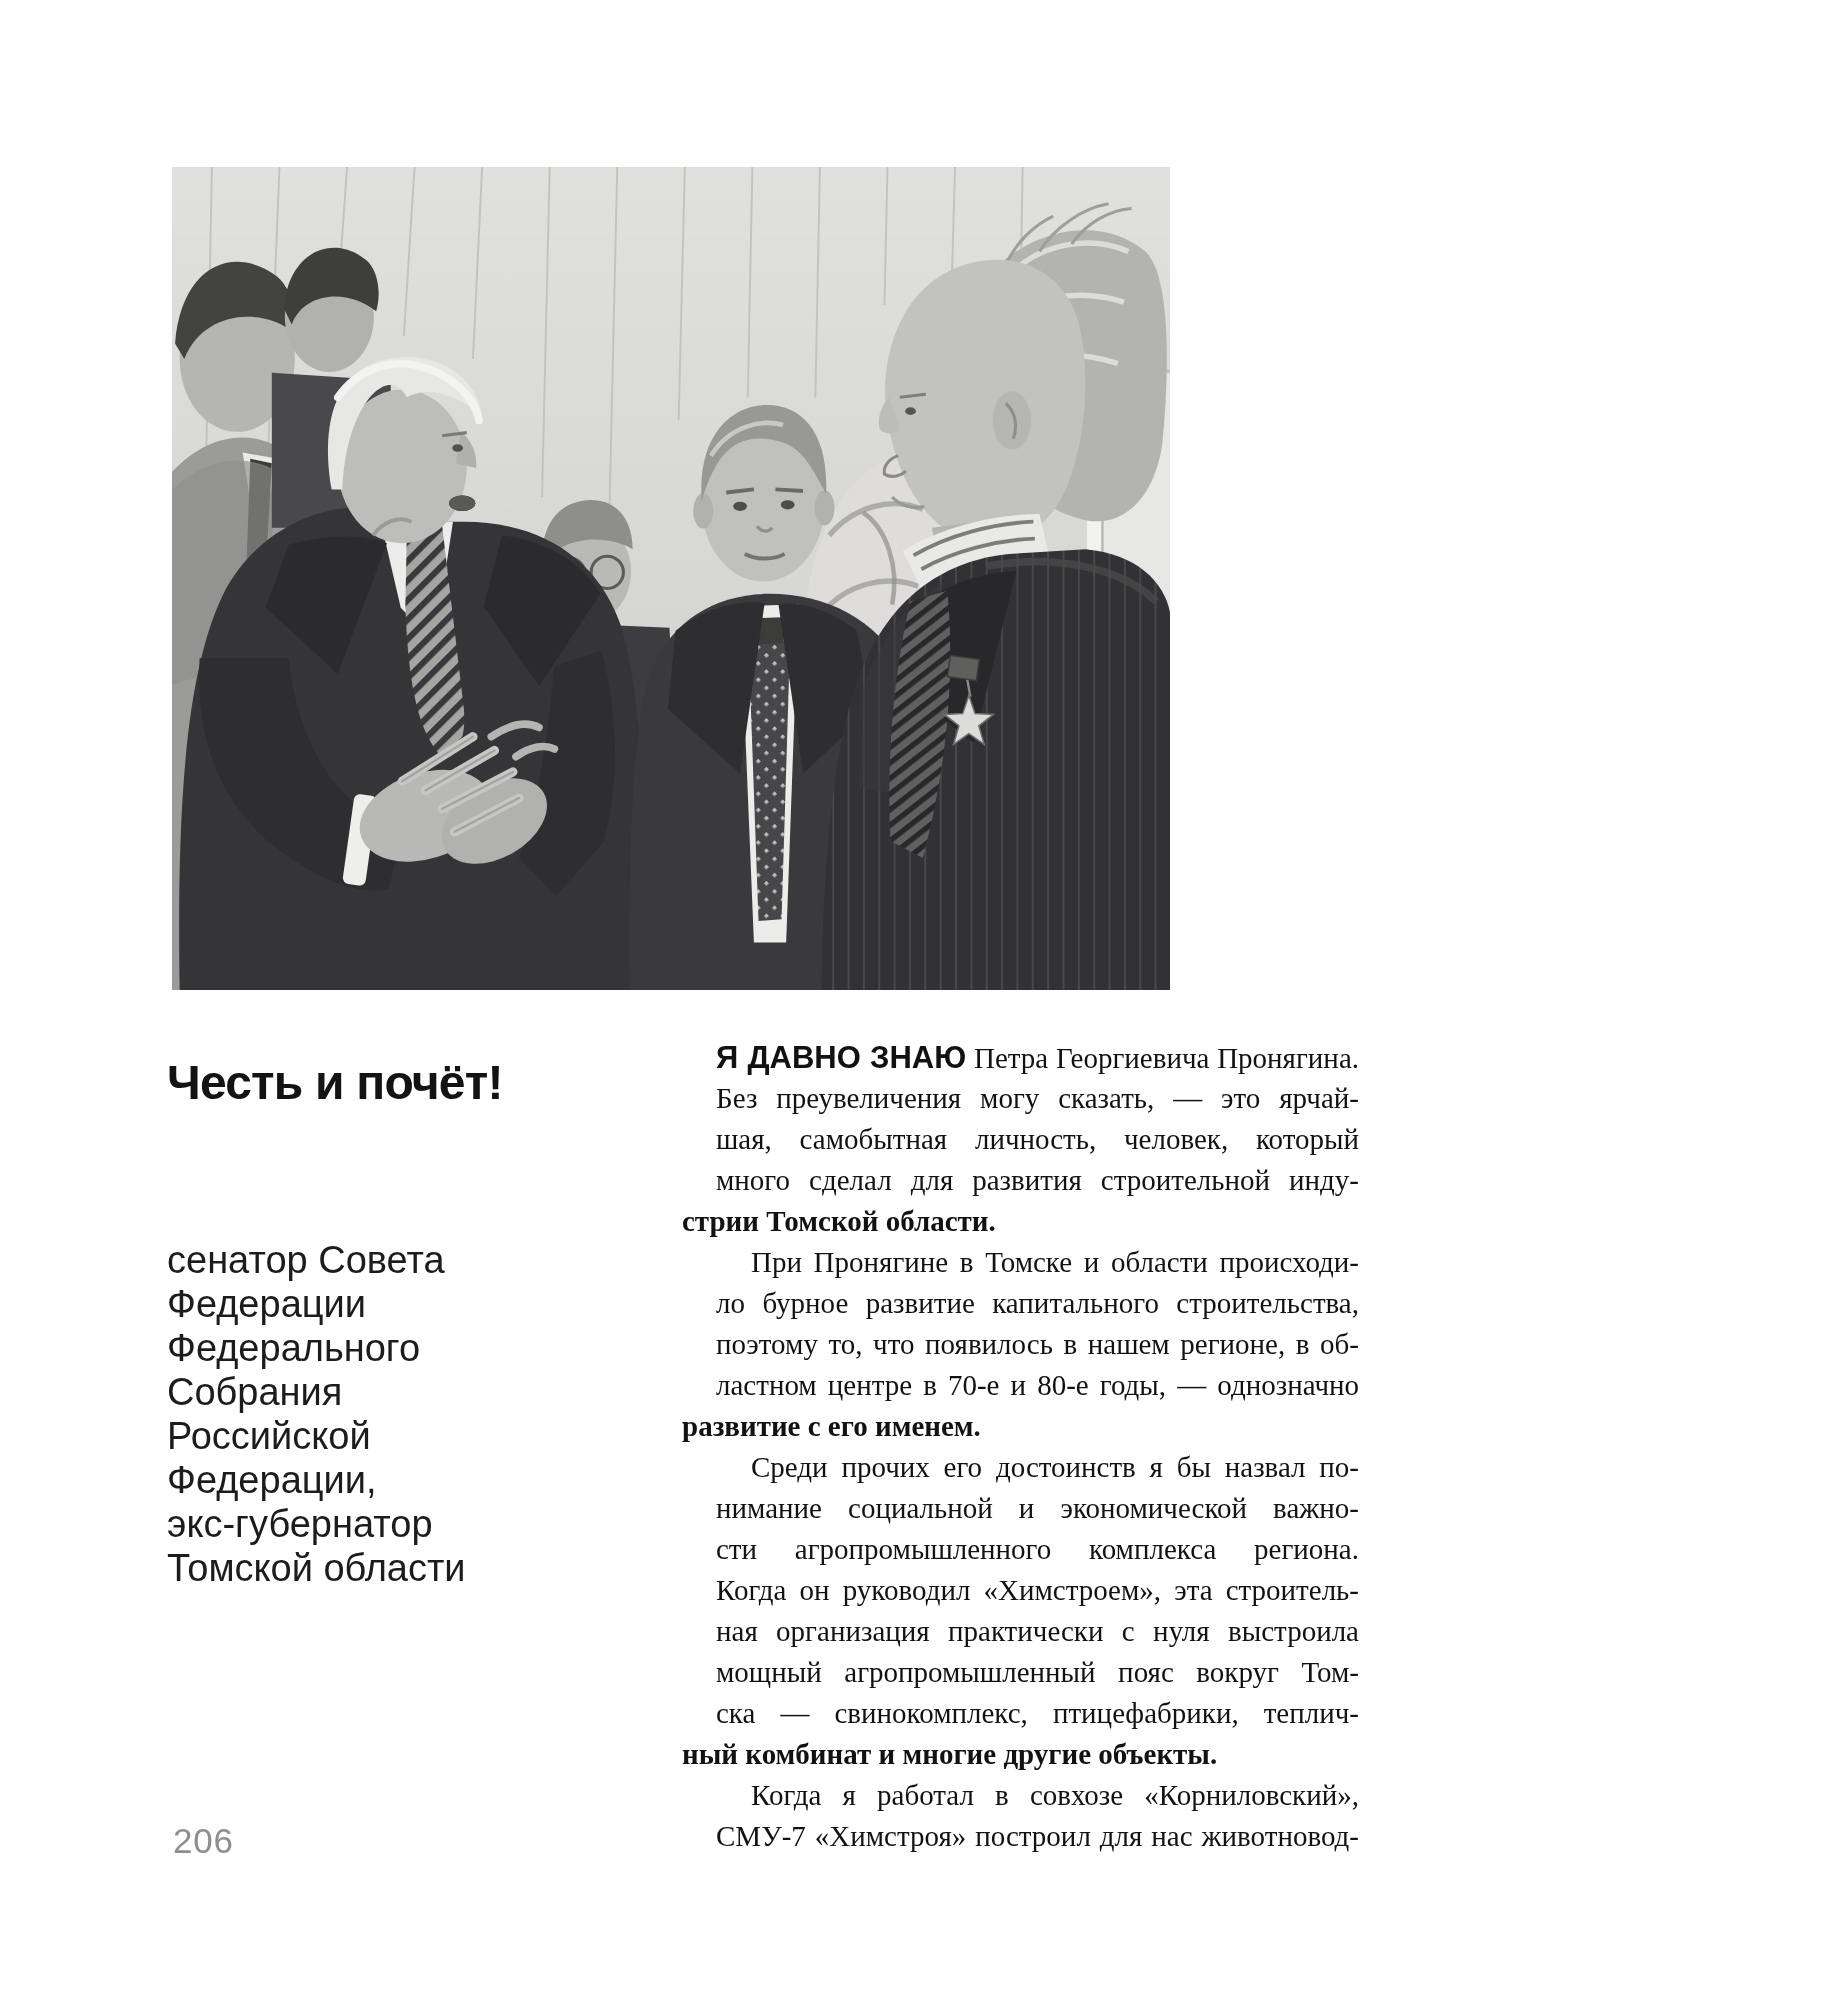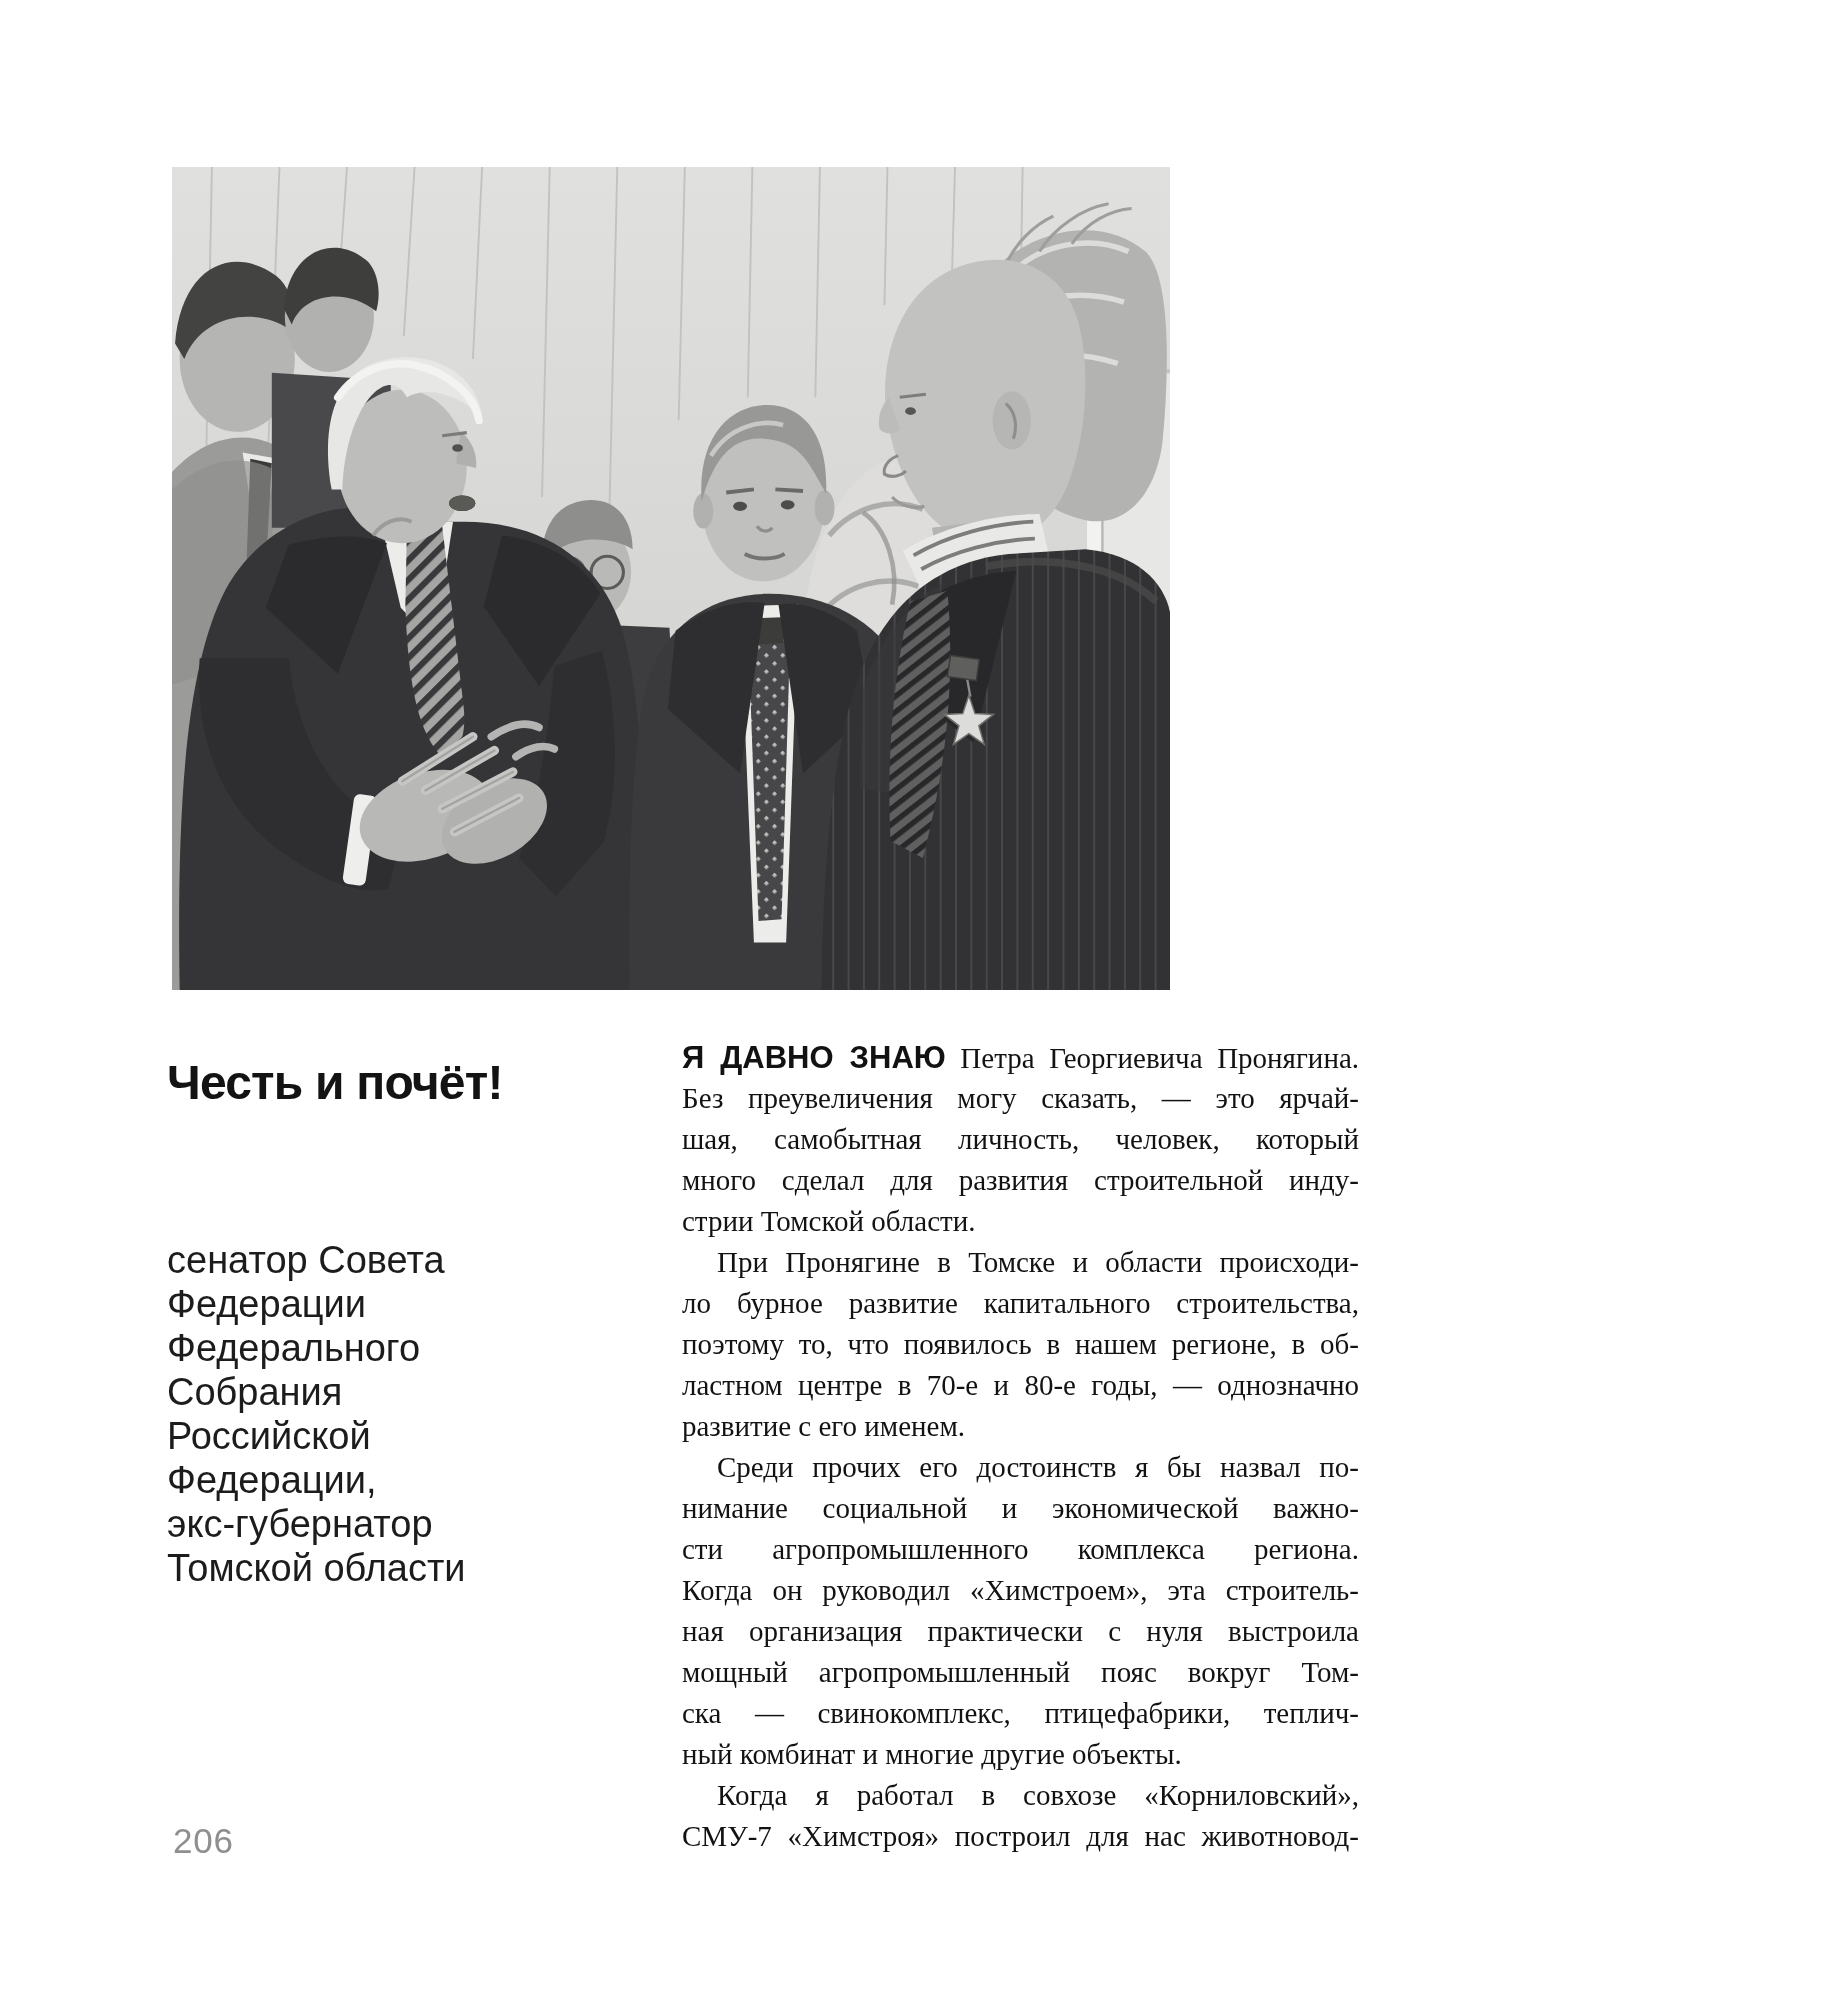--- a/index.html
+++ b/index.html
@@ -20,22 +20,22 @@
   .author-role{
     position:absolute;left:167px;top:1238px;width:507px;
     font-size:38px;font-weight:400;line-height:44px;color:#1c1c1c;
   }
   .body-col{
     position:absolute;left:682px;top:1037px;width:677px;
     font-family:"Liberation Serif","DejaVu Serif",serif;
     font-size:29px;color:#121212;
   }
   .body-col .line{line-height:41px;height:41px;overflow:visible;}
-  .jline{text-align:justify;text-align-last:justify;}
-  .lline{text-align:center;text-align-last:left;}
+  .jline{text-align:justify;text-align-last:justify;margin-left:34px;}
+  .lline{text-align:center;text-align-last:left;font-weight:bold;}
   .indent{text-indent:35px;}
   .lead{
     font-family:"Liberation Sans","DejaVu Sans",sans-serif;
     font-weight:700;font-size:31px;letter-spacing:0px;
   }
   .page-num{
     position:absolute;left:173px;top:1821px;
     font-size:35px;color:#8f8f8f;letter-spacing:0.8px;
   }
 </style>

